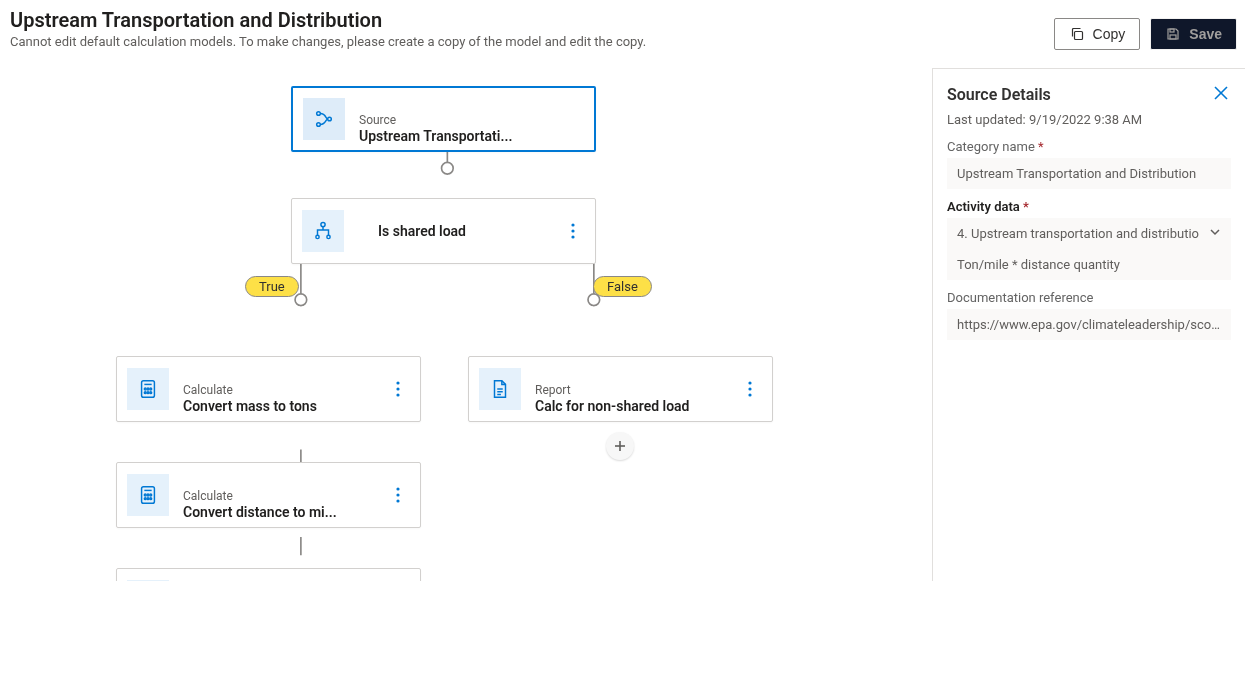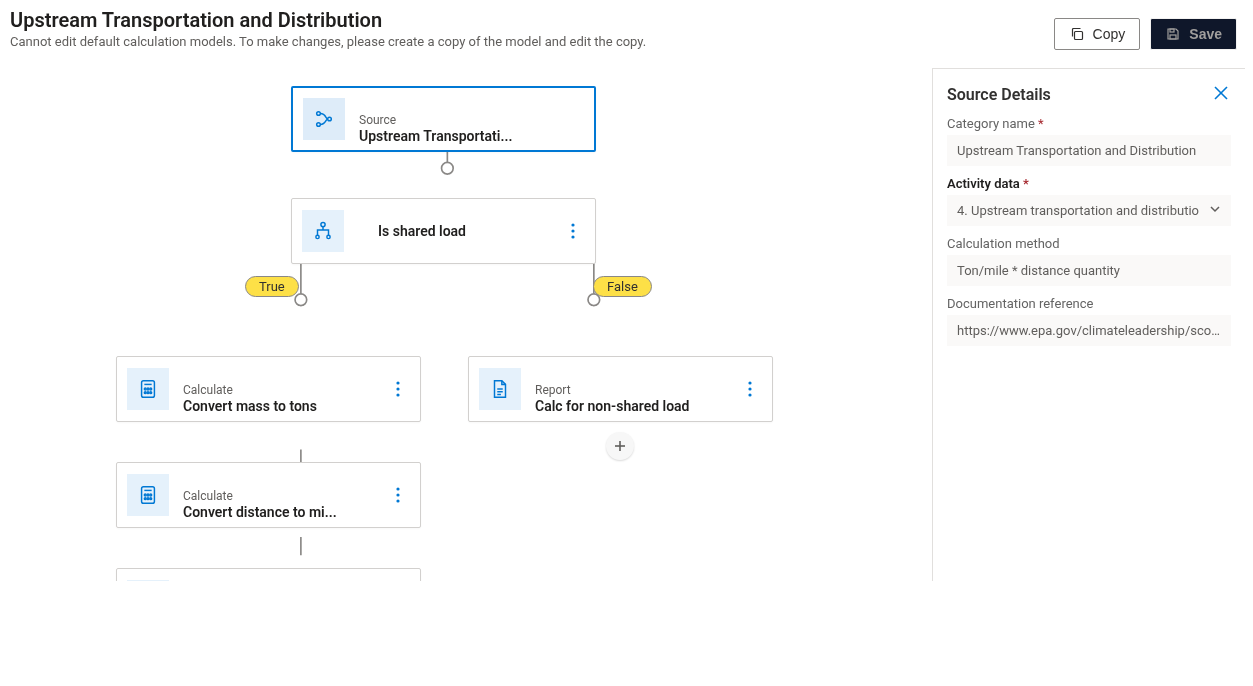--- a/index.html
+++ b/index.html
@@ -427,37 +427,39 @@
   <div class="side">
     <div class="side-header">
       <div class="side-title">Source Details</div>
       <div class="close-x">
         <svg width="16" height="16" viewBox="0 0 16 16" stroke="#0078d4" stroke-width="1.6">
             <line x1="2" y1="2" x2="14" y2="14"></line>
             <line x1="14" y1="2" x2="2" y2="14"></line>
           </svg>
       </div>
     </div>
+    <div class="side-updated">
+      <span>Last updated: </span><span>9/19/2022 9:38 AM</span>
+    </div>
 
     <div class="form-label">
       <span>Category name</span> <span class="req">*</span>
     </div>
     <div class="form-field">Upstream Transportation and Distribution</div>
 
     <div class="form-label bold">
       <span>Activity data</span> <span class="req">*</span>
     </div>
     <div class="form-field select-field">
       <span class="val">4. Upstream transportation and distributio</span>
       <span>
         <svg width="12" height="12" viewBox="0 0 12 12" fill="none" stroke="#605e5c" stroke-width="1.5">
             <polyline points="2,4 6,8 10,4"></polyline>
           </svg>
       </span>
     </div>
 
-    <div class="form-label">Calculation method</div>
     <div class="form-field">Ton/mile * distance quantity</div>
 
     <div class="form-label">Documentation reference</div>
     <div class="form-field">https://www.epa.gov/climateleadership/sco...</div>
   </div>
 </div>
 
 </body></html>

